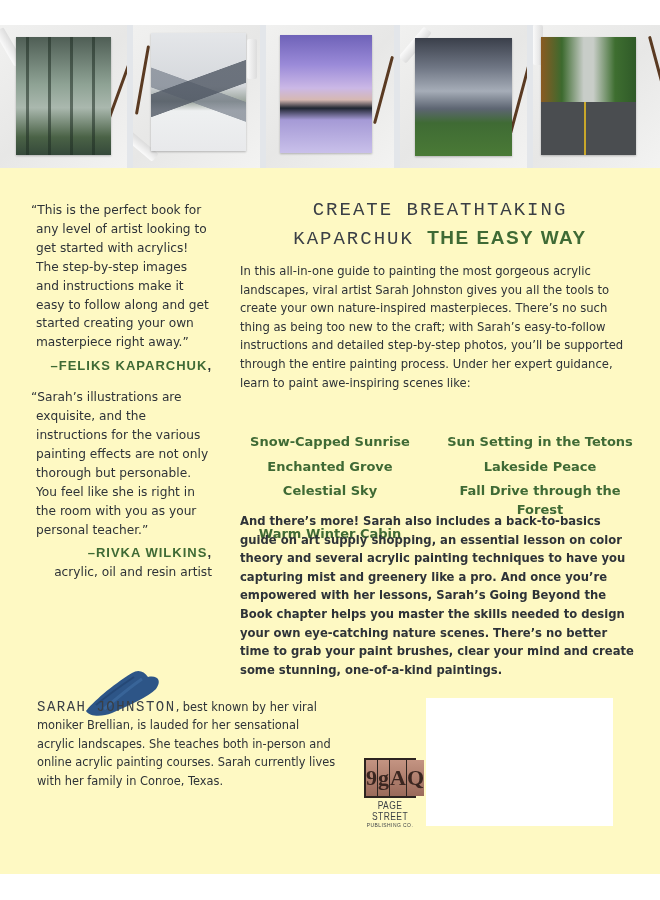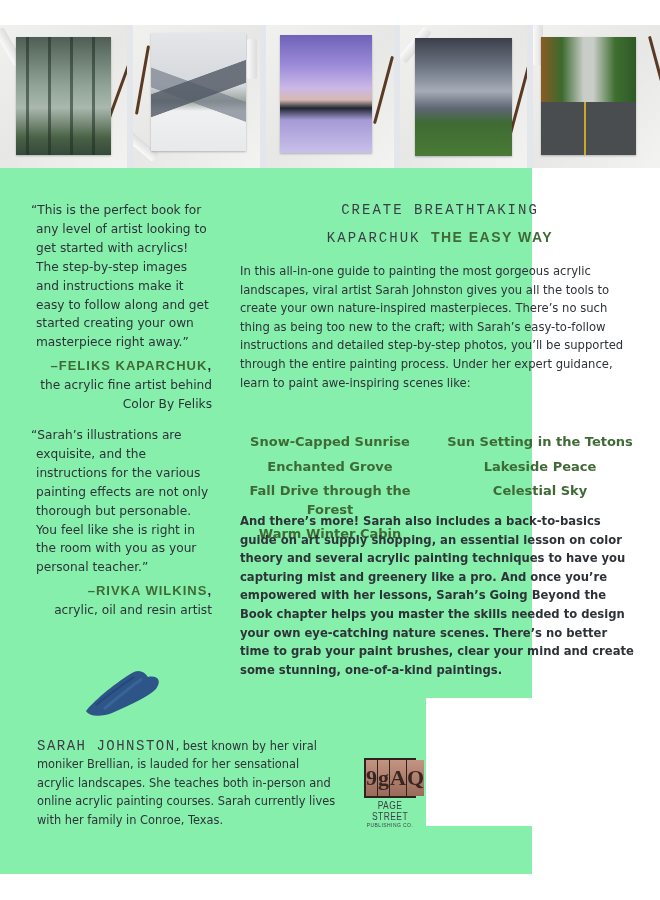--- a/index.html
+++ b/index.html
@@ -1,21 +1,21 @@
 <!DOCTYPE html>
 <html><head>
   <meta charset="utf-8">
   <style>
     * { box-sizing: border-box; margin: 0; padding: 0; }
     html, body { width: 660px; height: 900px; background: #ffffff; overflow: hidden; }
     body { position: relative; font-family: "Liberation Sans", sans-serif; color: #2e3338; }
 
     .cover {
-      position: absolute; left: 0; top: 25px; width: 532px; height: 849px;
-      background: #86efac;
+      position: absolute; left: 0; top: 25px; width: 660px; height: 849px;
+      background: #fef9c3;
     }
 
     
     .photo-strip {
       position: absolute; left: 0; top: 0; width: 660px; height: 143px;
       display: flex; gap: 6px; background: #e3e6ea;
     }
     .photo {
       position: relative; flex: 1 1 0; height: 143px; overflow: hidden;
       background: linear-gradient(135deg, #f1f1f0 0%, #e7e7e6 50%, #f3f3f2 100%);
@@ -64,41 +64,41 @@
     .quote-2 { margin-top: 12px; }
 
     .paint-swatch {
       position: absolute; left: 82px; top: 640px; width: 80px; height: 52px;
     }
 
     
     .heading {
       position: absolute; left: 240px; top: 172px; width: 400px; text-align: center;
       font-family: "Liberation Mono", monospace; color: #3a3f45;
-      font-size: 14px; line-height: 27px; letter-spacing: 2px;
+      font-size: 19px; line-height: 27px; letter-spacing: 2px;
     }
     .heading .accent {
       font-family: "Liberation Sans", sans-serif; font-weight: 900; color: #3f6a35; letter-spacing: 1.5px;
     }
     .intro, .more {
       position: absolute; left: 240px; width: 400px;
       font-family: "DejaVu Sans", sans-serif; font-size: 11.6px; line-height: 18.6px; color: #2e3338;
     }
     .intro { top: 237px; }
     .scenes {
       position: absolute; left: 240px; top: 408px; width: 400px;
       display: grid; grid-template-columns: 180px 200px; column-gap: 20px; row-gap: 6px;
       font-family: "DejaVu Sans", sans-serif; font-weight: bold; font-size: 13px; line-height: 18.6px;
       color: #3f6a35; text-align: center;
     }
     .more { top: 487px; font-weight: bold; }
 
     
     .bio {
-      position: absolute; left: 37px; top: 712px; width: 302px;
+      position: absolute; left: 37px; top: 673px; width: 302px;
       font-family: "DejaVu Sans", sans-serif; font-size: 11.4px; line-height: 18.4px; color: #2e3338;
     }
     .bio .author-name {
       font-family: "Liberation Mono", monospace; font-size: 14px; letter-spacing: 1.5px; color: #3a3f45;
     }
 
     
     .publisher {
       position: absolute; left: 360px; top: 733px; width: 60px; text-align: center;
     }
@@ -150,21 +150,20 @@
       <div class="canvas">
           <div class="road"></div>
         </div>
     </div>
   </div>
 
   <div class="quotes">
     <div class="quote-1">
       <p class="quote-text">“This is the perfect book for any level of artist looking to get started with acrylics! The step-by-step images and instructions make it easy to follow along and get started creating your own masterpiece right away.”</p>
       <p class="attrib-name"><span>–FELIKS KAPARCHUK</span><span class="comma">,</span></p>
-      <p class="attrib-desc">the acrylic fine artist behind Color By Feliks</p>
     </div>
     <div class="quote-2">
       <p class="quote-text">“Sarah’s illustrations are exquisite, and the instructions for the various painting effects are not only thorough but personable. You feel like she is right in the room with you as your personal teacher.”</p>
       <p class="attrib-name"><span>–RIVKA WILKINS</span><span class="comma">,</span></p>
       <p class="attrib-desc">acrylic, oil and resin artist</p>
     </div>
   </div>
 
   <svg class="paint-swatch" viewBox="0 0 80 52">
     <path d="M4 46 C 10 38, 30 20, 50 8 C 56 4, 62 6, 66 12 C 76 10, 80 16, 74 24 C 66 32, 48 40, 30 48 C 20 52, 8 52, 4 46 Z" fill="#2d5587"></path>
@@ -177,22 +176,22 @@
     <div><span>KAPARCHUK </span><span class="accent">THE EASY WAY</span></div>
   </div>
 
   <p class="intro">In this all-in-one guide to painting the most gorgeous acrylic landscapes, viral artist Sarah Johnston gives you all the tools to create your own nature-inspired masterpieces. There’s no such thing as being too new to the craft; with Sarah’s easy-to-follow instructions and detailed step-by-step photos, you’ll be supported through the entire painting process. Under her expert guidance, learn to paint awe-inspiring scenes like:</p>
 
   <div class="scenes">
     <div>Snow-Capped Sunrise</div>
     <div>Sun Setting in the Tetons</div>
     <div>Enchanted Grove</div>
     <div>Lakeside Peace</div>
+    <div>Celestial Sky</div>
     <div>Fall Drive through the Forest</div>
-    <div>Celestial Sky</div>
     <div>Warm Winter Cabin</div>
   </div>
 
   <p class="more">And there’s more! Sarah also includes a back-to-basics guide on art supply shopping, an essential lesson on color theory and several acrylic painting techniques to have you capturing mist and greenery like a pro. And once you’re empowered with her lessons, Sarah’s Going Beyond the Book chapter helps you master the skills needed to design your own eye-catching nature scenes. There’s no better time to grab your paint brushes, clear your mind and create some stunning, one-of-a-kind paintings.</p>
 
   <p class="bio"><span class="author-name">SARAH JOHNSTON</span><span>, best known by her viral moniker Brellian, is lauded for her sensational acrylic landscapes. She teaches both in-person and online acrylic painting courses. Sarah currently lives with her family in Conroe, Texas.</span></p>
 
   <div class="publisher">
     <div class="pub-blocks">
       <span>9</span>

